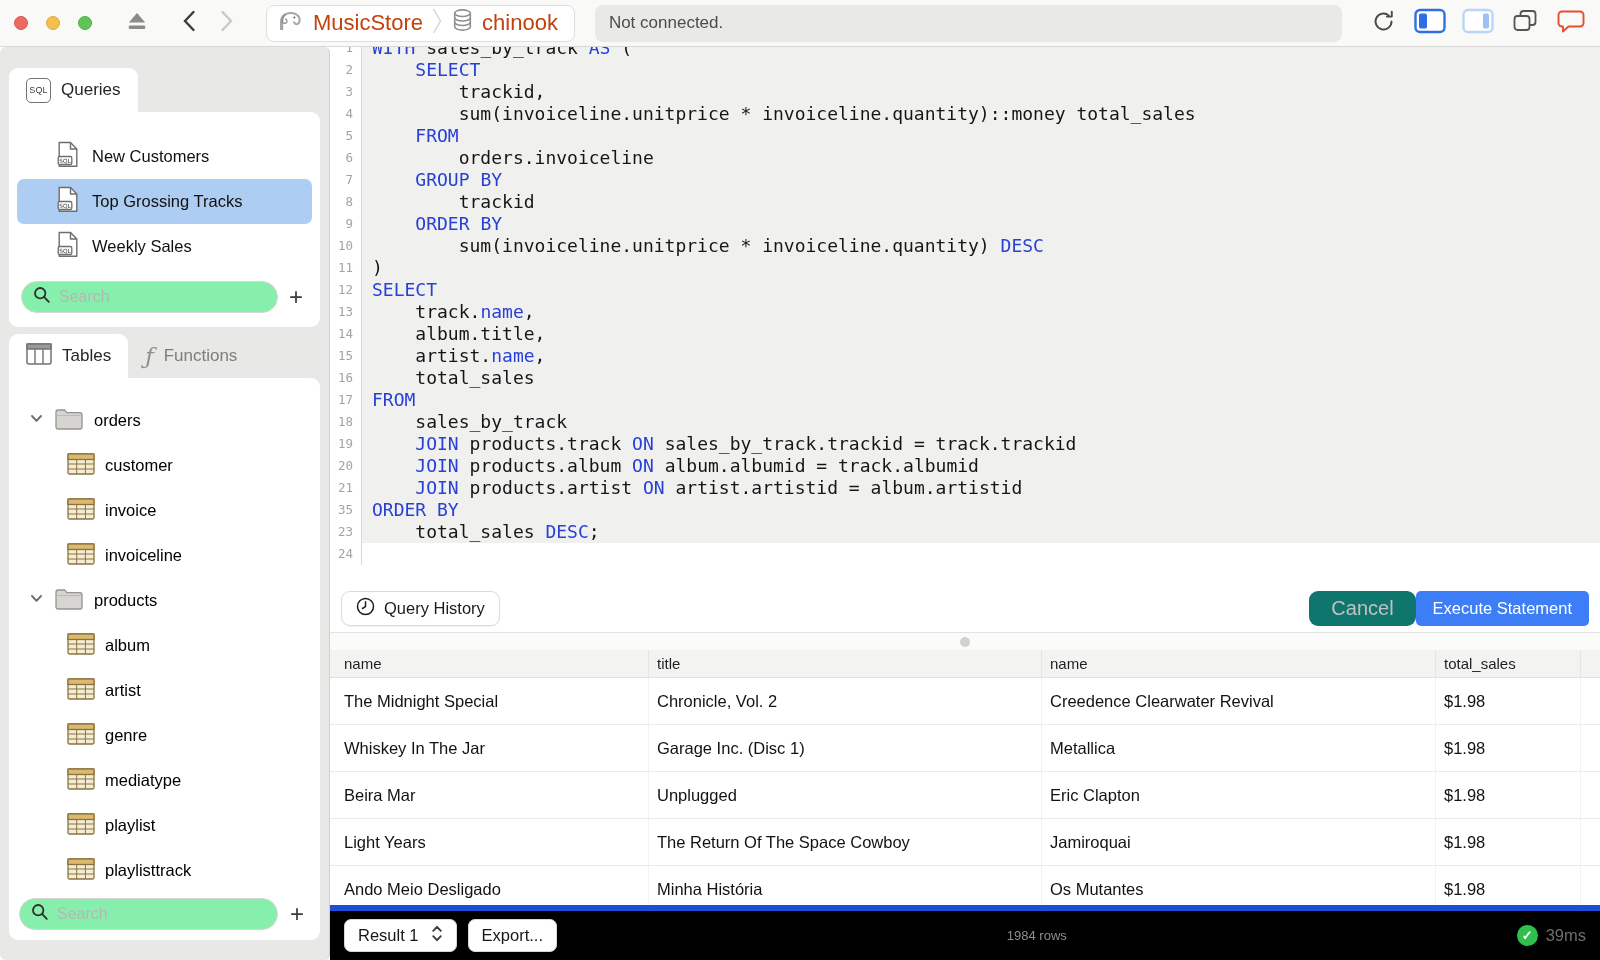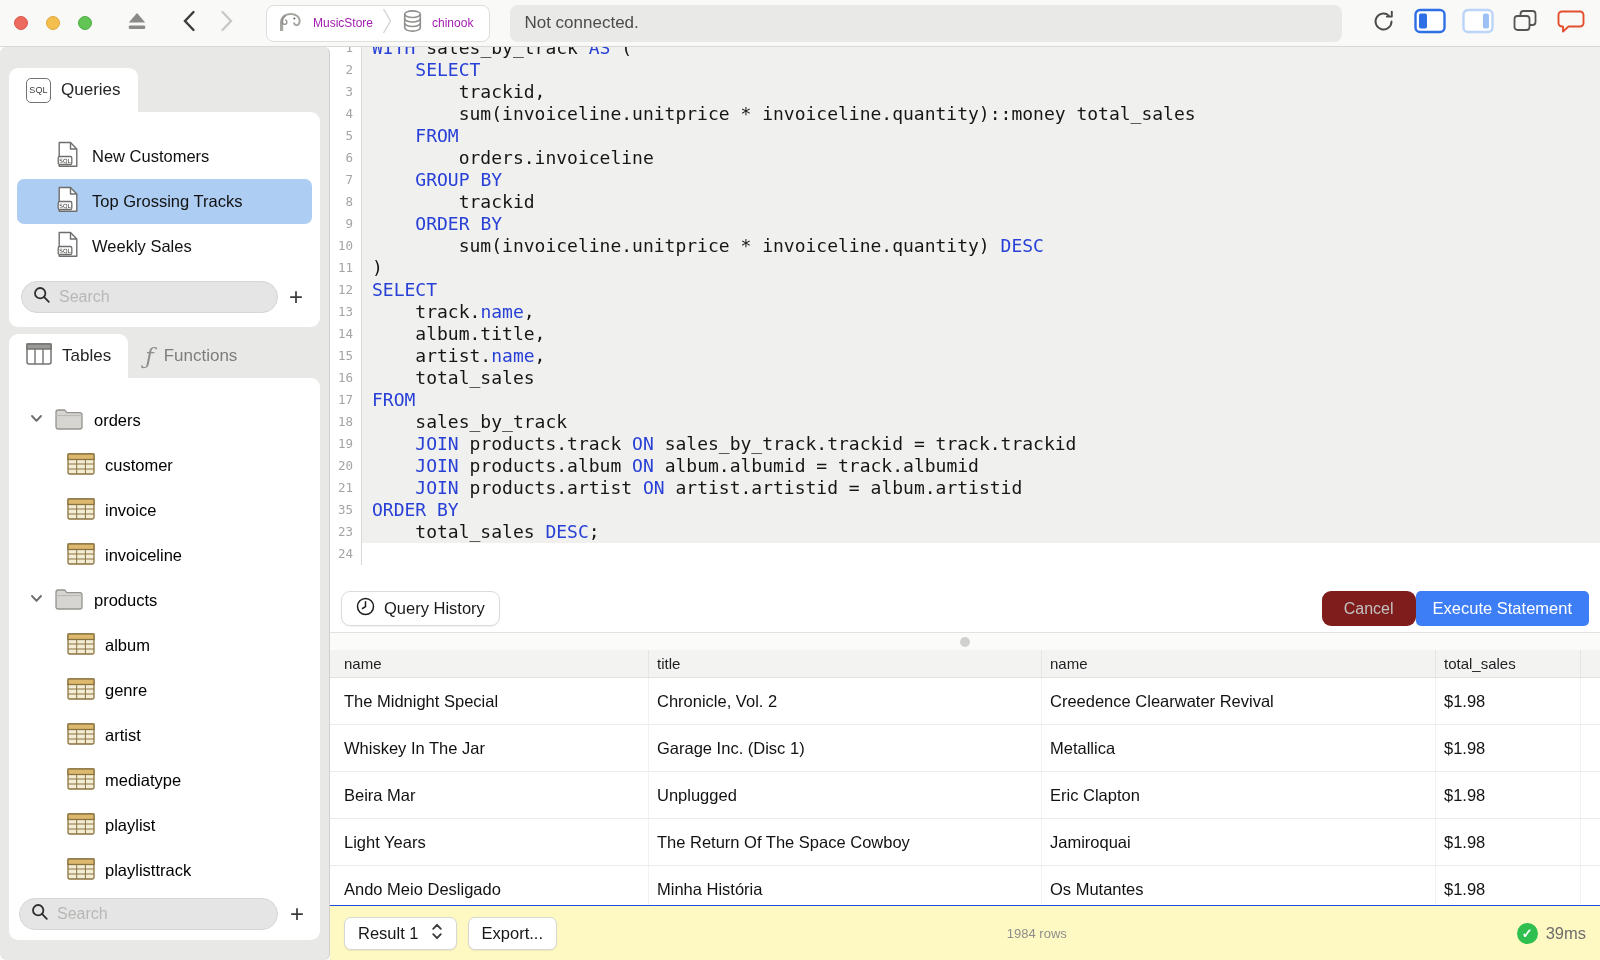--- a/index.html
+++ b/index.html
@@ -13,21 +13,21 @@
               display:flex; align-items:center; padding:0 14px; gap:8px; }
   .lights { display:flex; gap:18px; margin-right:22px; }
   .light { width:14px; height:14px; border-radius:50%; }
   .light.red { background:#ed6a5e; border:0.5px solid #d9574c; }
   .light.yellow { background:#f5bf4f; border:0.5px solid #dfa93c; }
   .light.green { background:#61c454; border:0.5px solid #4faf43; }
   .tb-icon { display:flex; align-items:center; justify-content:center; height:34px; min-width:30px; }
   .nav { margin-left:14px; }
   .breadcrumb { margin-left:16px; height:37px; background:#fff; border:1px solid #dededc; border-radius:8px;
                 display:flex; align-items:center; gap:9px; padding:0 16px 0 10px; }
-  .breadcrumb .crumb { font-size:12px; color:#a21caf; display:flex; align-items:center; gap:8px; }
+  .breadcrumb .crumb { font-size:22px; color:#c2410c; display:flex; align-items:center; gap:8px; }
   .statusfield { flex:1; height:37px; margin-left:12px; background:#e9e9e7; border-radius:8px;
                  display:flex; align-items:center; padding:0 14px; font-size:17px; color:#4c4c4a; }
   .tb-right { display:flex; align-items:center; gap:16px; margin-left:18px; }
 
   
   .content { display:flex; height:913px; }
 
   
   .sidebar { width:330px; flex:none; background:#e8e8e6; border-right:1px solid #cfcfcd;
              display:flex; flex-direction:column; padding:0 9px;border-radius:6px; }
@@ -38,21 +38,21 @@
   .tab.inactive { background:transparent; color:#7d7d7b; }
   .tab .fx { font-family:"DejaVu Serif", serif; font-style:italic; font-size:23px; color:#8f8f8d; }
   .sqlbadge { width:25px; height:25px; border:1.6px solid #737371; border-radius:5px; background:#fff;
               font-size:9px; color:#3c3c3a; display:flex; align-items:center; justify-content:center; letter-spacing:.2px; }
   .card { background:#fff; border-radius:0 9px 9px 9px; }
   .queries-card { padding:22px 6px 14px; }
   .q-item { height:45px; display:flex; align-items:center; gap:13px; padding-left:40px;
             border-radius:7px; font-size:16.5px; color:#111; margin:0 2px; }
   .q-item.selected { background:#aecdf3; }
   .searchrow { display:flex; align-items:center; gap:6px; margin:12px 6px 0; }
-  .searchbox { flex:1; height:32px; border:1px solid #d6d6d4; border-radius:16px; background:#e5e5e5;
+  .searchbox { flex:1; height:32px; border:1px solid #d6d6d4; border-radius:16px; background:#86efac;
                display:flex; align-items:center; gap:8px; padding:0 11px; }
   .searchbox input { border:none; outline:none; flex:1; font-size:16px; font-family:"Liberation Sans",sans-serif;
                      color:#333; background:transparent; }
   .searchbox input::placeholder { color:#b7b7b5; }
   .plusbtn { width:26px; text-align:center; font-size:24px; font-weight:300; color:#3a3a38; line-height:26px; }
   .tables-tabs { margin-top:7px; }
   .tables-card { flex:1; min-height:0; position:relative; overflow:hidden; margin-bottom:20px;
                  display:flex; flex-direction:column; }
   .tree { padding-top:20px; }
   .t-row { height:45px; display:flex; align-items:center; gap:10px; font-size:16.5px; color:#000000; }
@@ -71,22 +71,22 @@
   .lc { flex:1; padding-left:10px; font-family:"DejaVu Sans Mono", monospace; font-size:18px; color:#161616;
         white-space:pre; }
   .line.hl .lc { background:#f0f0ef; }
   .kw { color:#2840d6; }
 
   
   .ed-toolbar { height:47px; flex:none; display:flex; align-items:center; padding:0 11px; background:#fff; }
   .pillbtn { height:35px; background:#fff; border:1px solid #dbdbd9; border-radius:9px; box-shadow:0 1px 1px rgba(0,0,0,.05);
              display:inline-flex; align-items:center; gap:9px; padding:0 14px; font-size:16.5px; color:#1b1b1d; }
   .spacer { flex:1; }
-  .btn-cancel { height:35px; border:none; border-radius:9px; background:#7f1d1d; color:#c2c2c0;
-                font-size:16px; padding:0 22px; }
+  .btn-cancel { height:35px; border:none; border-radius:9px; background:#0f766e; color:#c2c2c0;
+                font-size:20px; padding:0 22px; }
   .btn-exec { height:35px; border:none; border-radius:5px; background:#3d7ef7; color:#fff;
               font-size:16.5px; padding:7px 17px; }
 
   
   .splitter { height:18px; flex:none; background:#fbfbfa; border-top:1px solid #e2e2e0; position:relative; }
   .splitter .dot { position:absolute; left:50%; top:50%; transform:translate(-50%,-50%);
                    width:10px; height:10px; border-radius:50%; background:#d1d1cf; }
 
   
   .r-head { height:28px; flex:none; display:flex; background:#f3f3f2; border-bottom:1px solid #e1e1df;
@@ -96,21 +96,21 @@
   .r-row { height:47px; display:flex; border-bottom:1px solid #ebebea; font-size:16.5px; color:#121212; }
   .r-cell { display:flex; align-items:center; padding-left:8px; border-right:1px solid #f2f2f1;
             white-space:nowrap; overflow:hidden; }
   .c0 { width:319px; flex:none; padding-left:14px; }
   .c1 { width:393px; flex:none; }
   .c2 { width:394px; flex:none; }
   .c3 { width:145px; flex:none; }
   .cfill { flex:1; border-right:none; }
 
   
-  .bottombar { height:55px; flex:none; background:#fef9c3; border-top:1px solid #1d4ed8;
+  .bottombar { height:55px; flex:none; background:#000000; border-top:6px solid #1d4ed8;
                display:flex; align-items:center; padding:0 14px; gap:11px; }
   .bbtn { height:33px; background:#fff; border:1px solid #d7d7d5; border-radius:7px;
           box-shadow:0 1px 1.5px rgba(0,0,0,.07); display:inline-flex; align-items:center; gap:12px;
           padding:0 13px; font-size:16.5px; color:#171717; }
   .rowcount { flex:1; text-align:center; font-size:13px; color:#8e8e8c; }
   .exec-ok { display:flex; align-items:center; gap:8px; }
   .okcircle { width:21px; height:21px; border-radius:50%; background:#2fbf4f; color:#fff;
               display:flex; align-items:center; justify-content:center; font-size:13px; font-weight:bold; }
   .duration { font-size:16.5px; color:#6e6e6c; }
 </style>
@@ -349,29 +349,29 @@
                   <path d="M1 11h26M1 16h26M9.7 6.5V21M18.4 6.5V21" stroke="#8a7340" stroke-width="1"></path>
                 </svg></span>
               <span>album</span>
             </div>
             <div class="t-row table">
               <span><svg width="28" height="22" viewBox="0 0 28 22">
                   <rect x="1" y="1" width="26" height="20" rx="1.5" fill="#f4edd5" stroke="#8a7340" stroke-width="1.3"></rect>
                   <rect x="1" y="1" width="26" height="5.5" fill="#dcb96e" stroke="#8a7340" stroke-width="1.3"></rect>
                   <path d="M1 11h26M1 16h26M9.7 6.5V21M18.4 6.5V21" stroke="#8a7340" stroke-width="1"></path>
                 </svg></span>
+              <span>artist</span>
+            </div>
+            <div class="t-row table">
+              <span><svg width="28" height="22" viewBox="0 0 28 22">
+                  <rect x="1" y="1" width="26" height="20" rx="1.5" fill="#f4edd5" stroke="#8a7340" stroke-width="1.3"></rect>
+                  <rect x="1" y="1" width="26" height="5.5" fill="#dcb96e" stroke="#8a7340" stroke-width="1.3"></rect>
+                  <path d="M1 11h26M1 16h26M9.7 6.5V21M18.4 6.5V21" stroke="#8a7340" stroke-width="1"></path>
+                </svg></span>
               <span>genre</span>
-            </div>
-            <div class="t-row table">
-              <span><svg width="28" height="22" viewBox="0 0 28 22">
-                  <rect x="1" y="1" width="26" height="20" rx="1.5" fill="#f4edd5" stroke="#8a7340" stroke-width="1.3"></rect>
-                  <rect x="1" y="1" width="26" height="5.5" fill="#dcb96e" stroke="#8a7340" stroke-width="1.3"></rect>
-                  <path d="M1 11h26M1 16h26M9.7 6.5V21M18.4 6.5V21" stroke="#8a7340" stroke-width="1"></path>
-                </svg></span>
-              <span>artist</span>
             </div>
             <div class="t-row table">
               <span><svg width="28" height="22" viewBox="0 0 28 22">
                   <rect x="1" y="1" width="26" height="20" rx="1.5" fill="#f4edd5" stroke="#8a7340" stroke-width="1.3"></rect>
                   <rect x="1" y="1" width="26" height="5.5" fill="#dcb96e" stroke="#8a7340" stroke-width="1.3"></rect>
                   <path d="M1 11h26M1 16h26M9.7 6.5V21M18.4 6.5V21" stroke="#8a7340" stroke-width="1"></path>
                 </svg></span>
               <span>mediatype</span>
             </div>
             <div class="t-row table">

